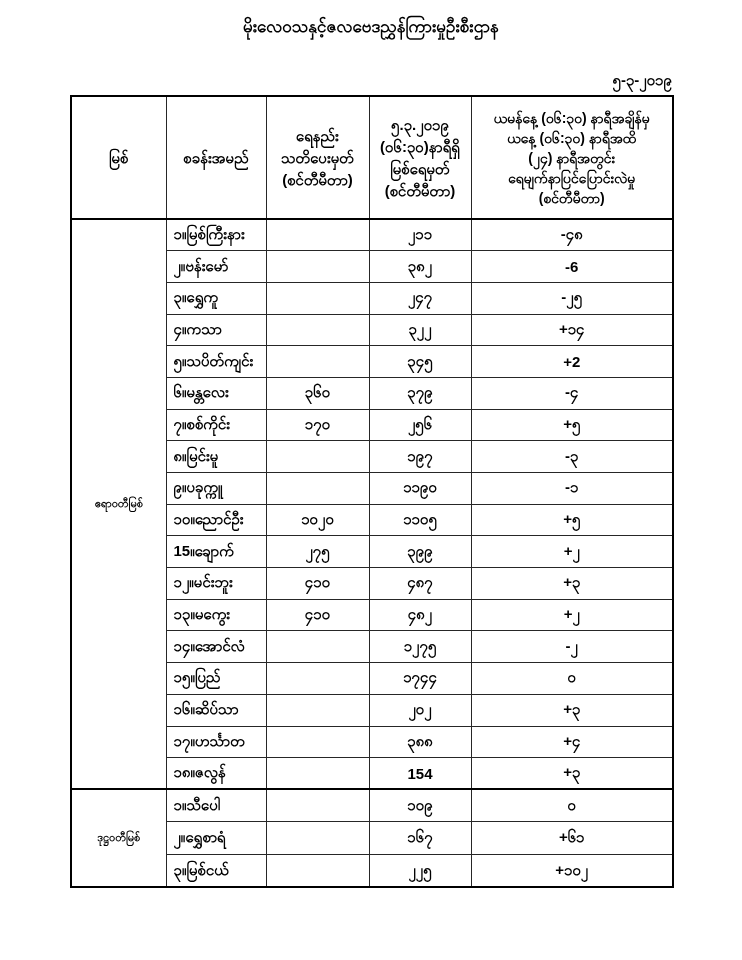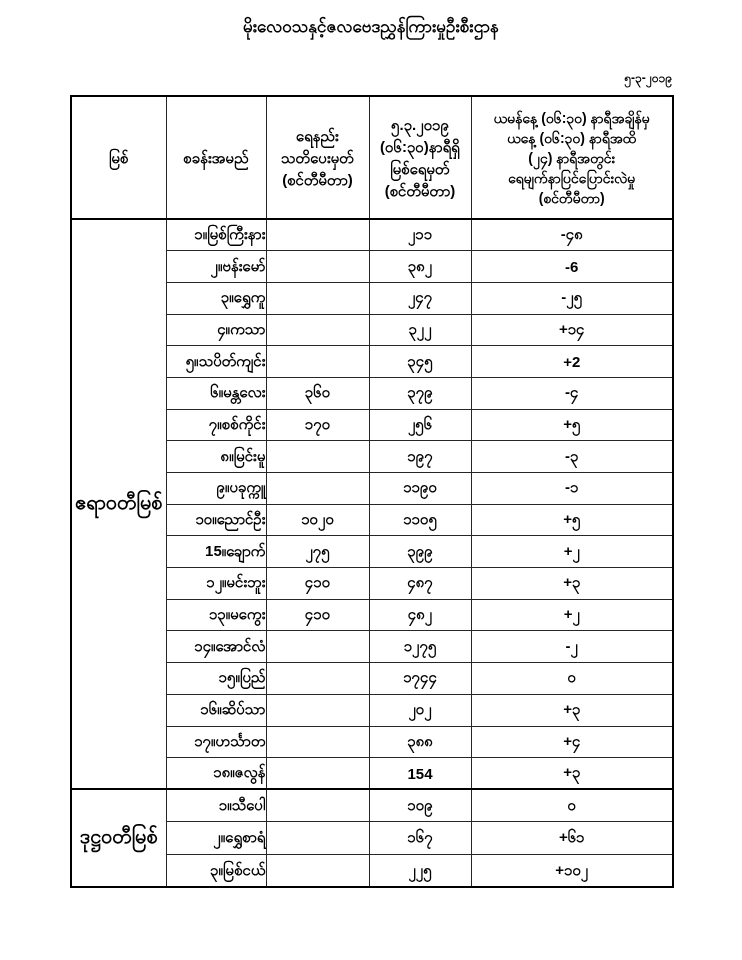--- a/index.html
+++ b/index.html
@@ -29,21 +29,21 @@
     line-height: 26px;
   }
   .title-line2 {
     font-size: 17px;
     line-height: 26px;
   }
   .doc-date {
     position: absolute;
     top: 70px;
     right: 70px;
-    font-size: 12px;
+    font-size: 15px;
   }
   table.river-table {
     position: absolute;
     left: 70px;
     top: 95px;
     border-collapse: collapse;
     table-layout: fixed;
     border: 2px solid #000000;
     font-size: 15px;
   }
@@ -70,24 +70,24 @@
   }
   .river-table thead th.change-hd {
     font-size: 14px;
     line-height: 20px;
   }
   .river-table tbody.sec-1 tr { height: 31.7px; }
   .river-table tbody.sec-2 tr { height: 32.6px; }
   .river-table tbody { border-top: 2px solid #000000; }
   .river-table td.river {
     text-align: center;
-    font-size: 20px;
+    font-size: 11px;
   }
   .river-table td.name {
-    text-align: right;
+    text-align: left;
     padding-left: 7px;
     font-size: 15px;
   }
   .river-table td.num {
     text-align: center;
     font-size: 15px;
   }
 </style>
 </head>
 <body>

